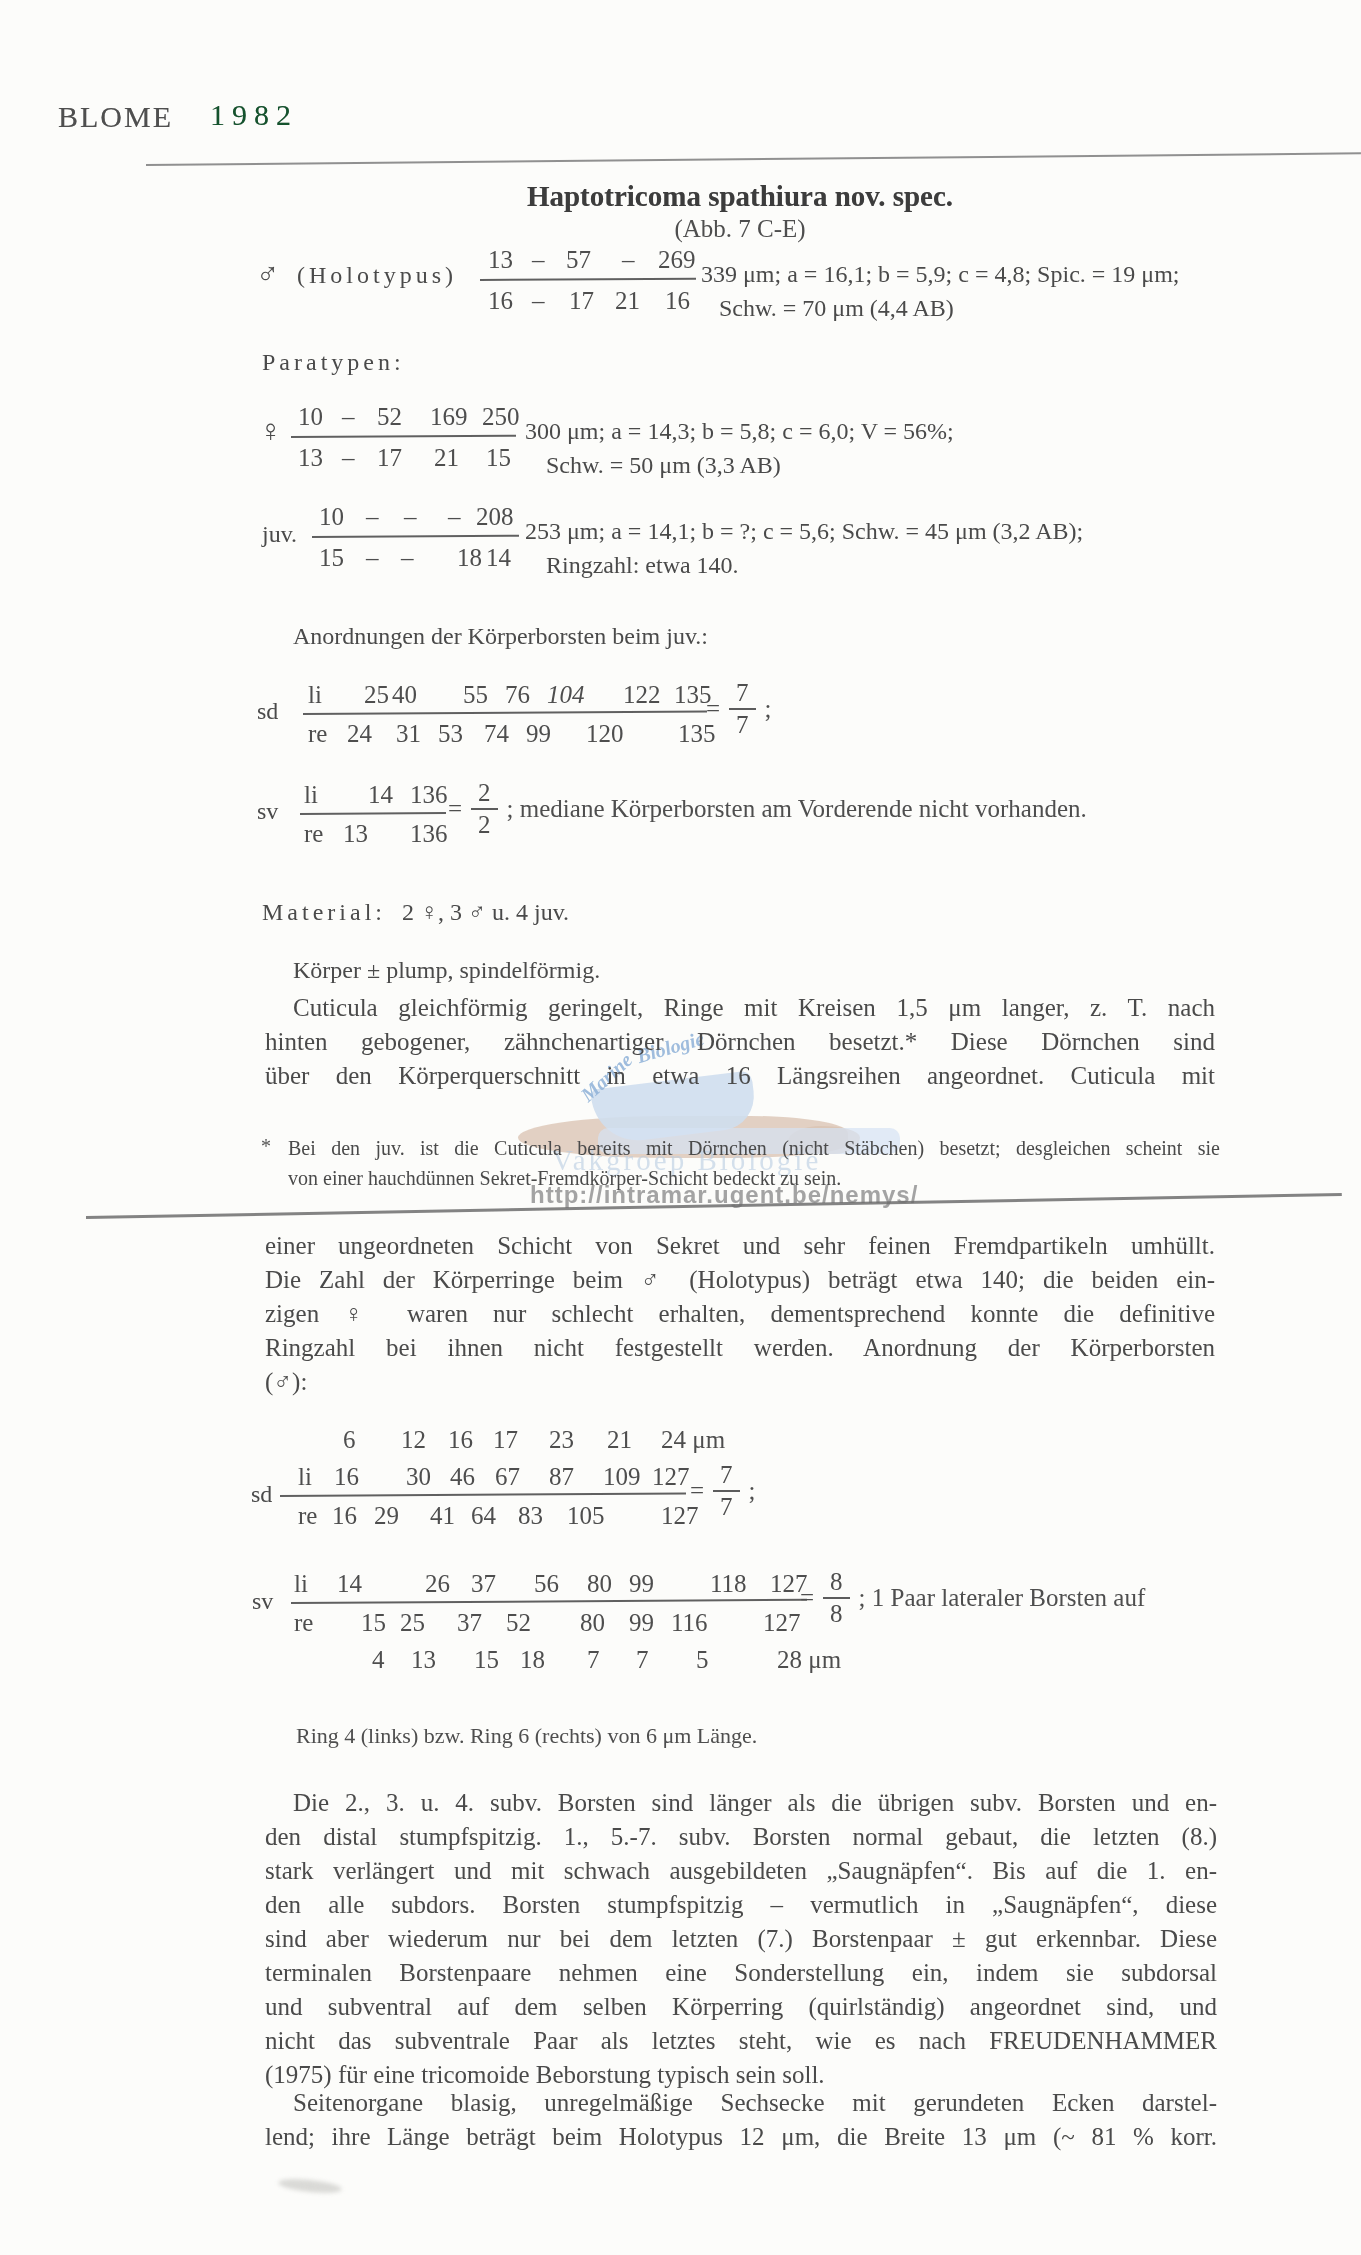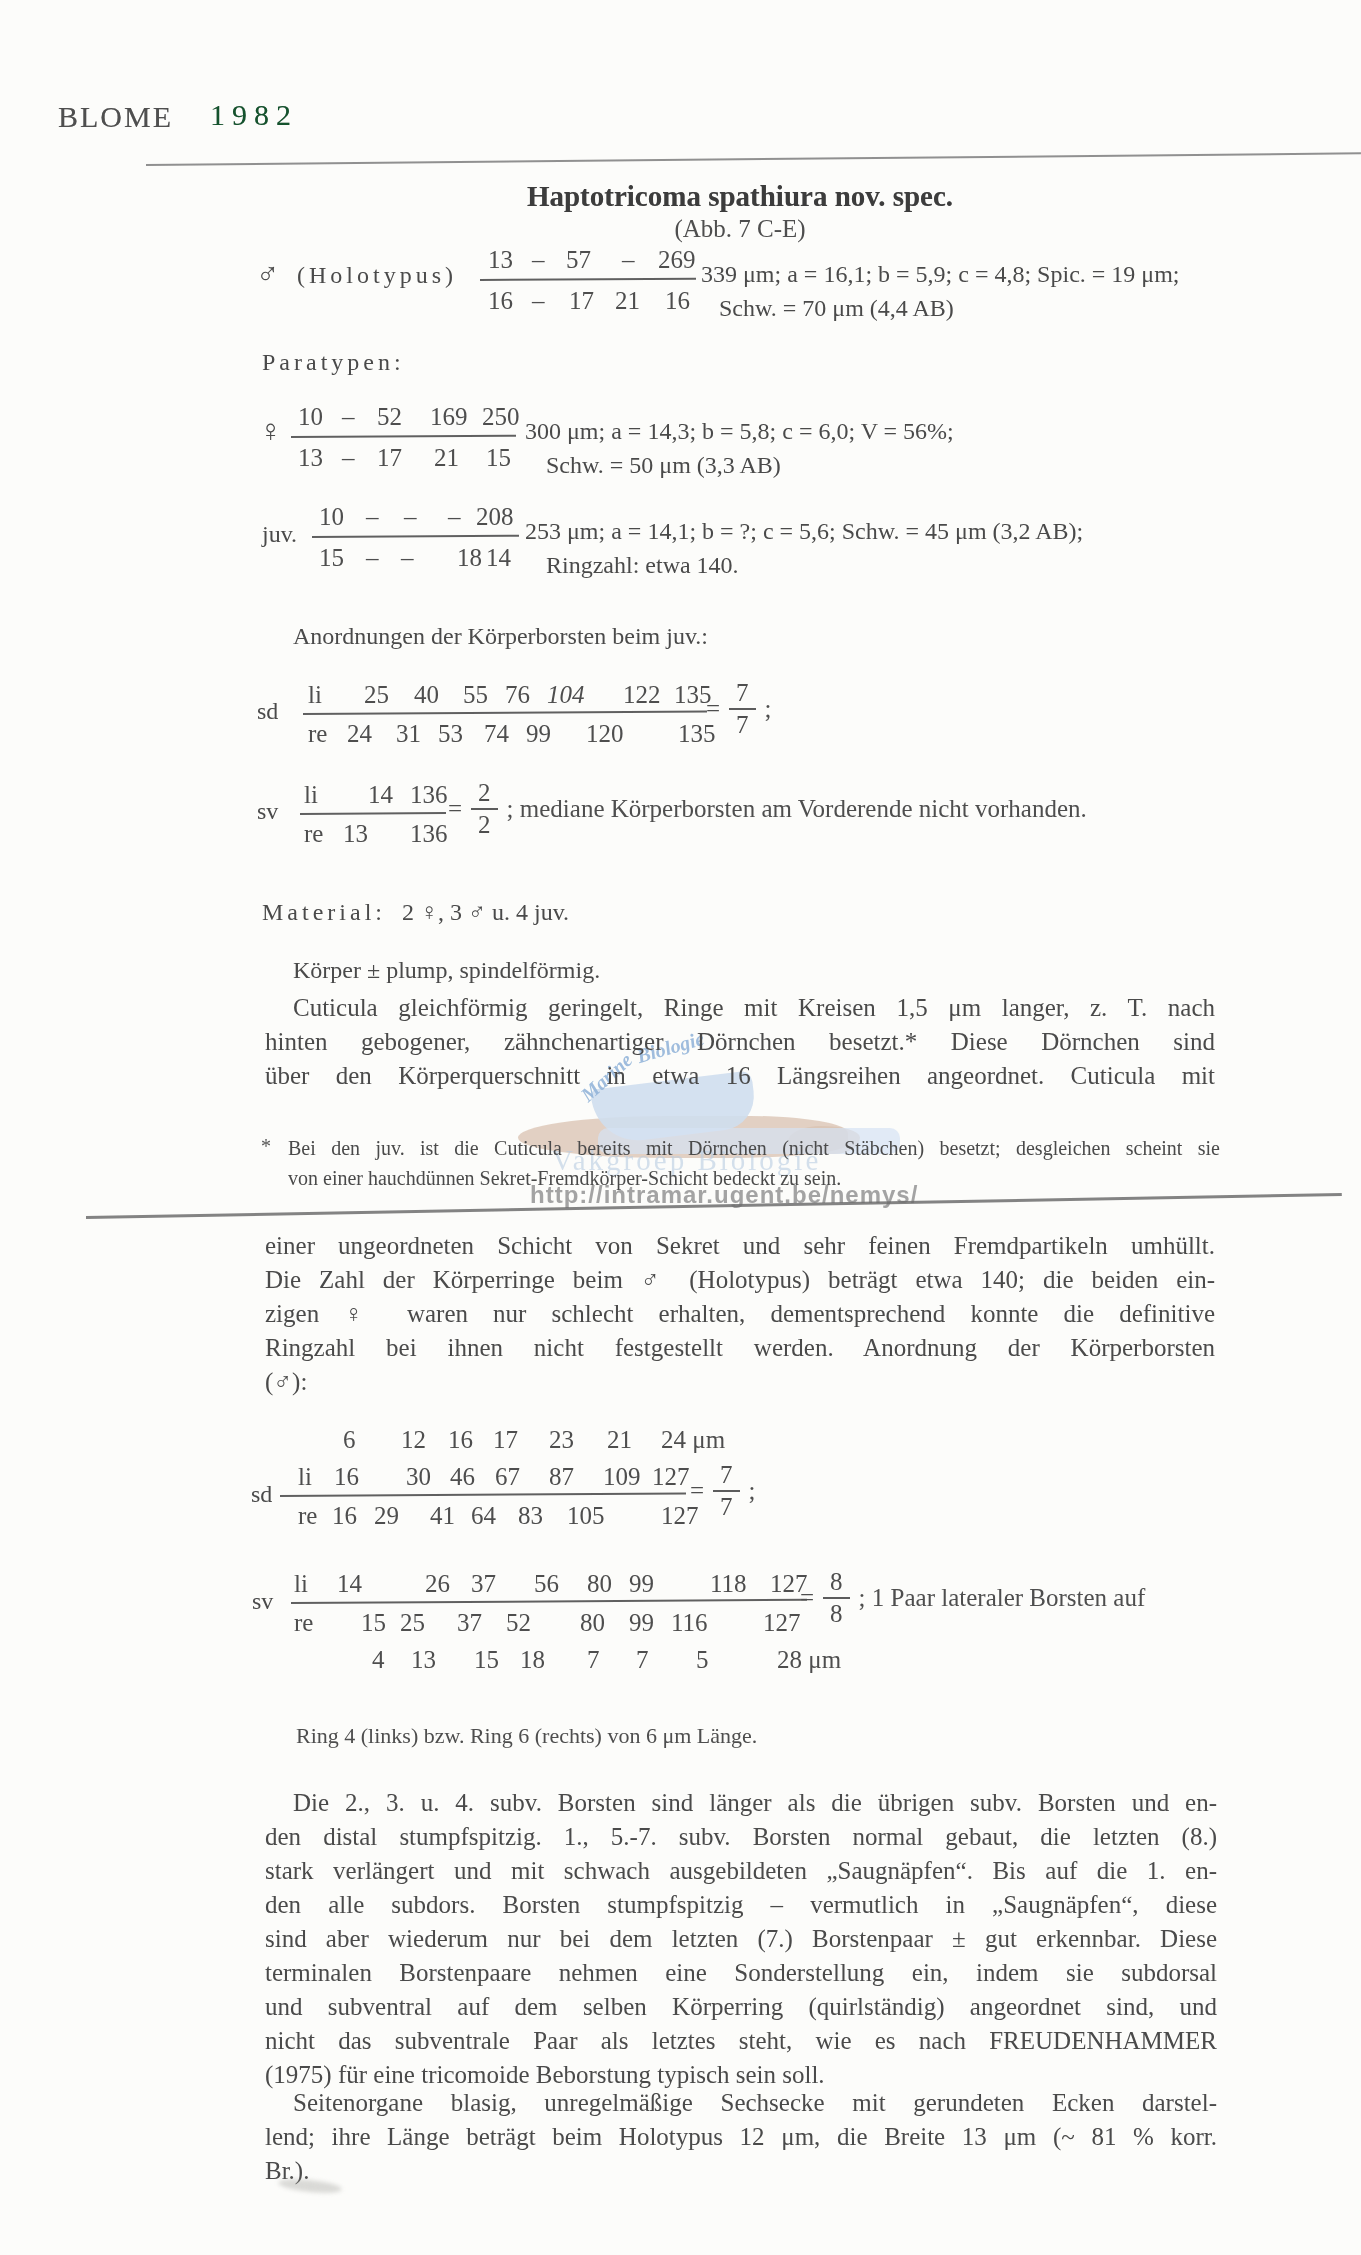--- a/index.html
+++ b/index.html
@@ -146,21 +146,21 @@
     </div>
   <span class="abs t25" style="left:525px;top:518px;text-align:right;">253 μm; a = 14,1; b = ?; c = 5,6; Schw. = 45 μm (3,2 AB);</span>
   <span class="abs t25" style="left:546px;top:552px;">Ringzahl: etwa 140.</span>
 
   <span class="abs t25" style="left:293px;top:623px;">Anordnungen der Körperborsten beim juv.:</span>
 
   <span class="abs t25" style="left:257px;top:698px;">sd</span>
   <div class="crow" style="top:681px;">
     <span class="cell" style="left:308px;">li</span>
   <span class="cell" style="left: 364px;">25</span>
-      <span class="cell" style="left: 414px;">40</span>
+      <span class="cell" style="left: 392px;">40</span>
       <span class="cell" style="left: 463px;">55</span>
       <span class="cell" style="left: 505px;">76</span>
       <span class="cell" style="left: 547px; font-style: italic;">104</span>
       <span class="cell" style="left: 614px; margin-left: 9px;">122</span>
       <span class="cell" style="left: 674px;">135</span>
     </div>
   <div class="fbar" style="left:303px;top:713px;width:404px;"></div>
   <div class="crow" style="top:720px;">
     <span class="cell" style="left:308px;">re</span>
   <span class="cell" style="left: 347px;">24</span>
@@ -323,17 +323,16 @@
       <div class="tline">den alle subdors. Borsten stumpfspitzig – vermutlich in „Saugnäpfen“, diese</div>
       <div class="tline">sind aber wiederum nur bei dem letzten (7.) Borstenpaar ± gut erkennbar. Diese</div>
       <div class="tline">terminalen Borstenpaare nehmen eine Sonderstellung ein, indem sie subdorsal</div>
       <div class="tline">und subventral auf dem selben Körperring (quirlständig) angeordnet sind, und</div>
       <div class="tline">nicht das subventrale Paar als letztes steht, wie es nach FREUDENHAMMER</div>
       <div class="tline noj">(1975) für eine tricomoide Beborstung typisch sein soll.</div>
     </div>
   <div class="pblock" style="left:265px;top:2086px;width:952px;">
       <div class="tline ind">Seitenorgane blasig, unregelmäßige Sechsecke mit gerundeten Ecken darstel-</div>
       <div class="tline">lend; ihre Länge beträgt beim Holotypus 12 μm, die Breite 13 μm (~ 81 % korr.</div>
-      <div class="tline noj">Br.).</div>
     </div>
 
   <div class="smudge"></div>
 </div>
 
 </body></html>

